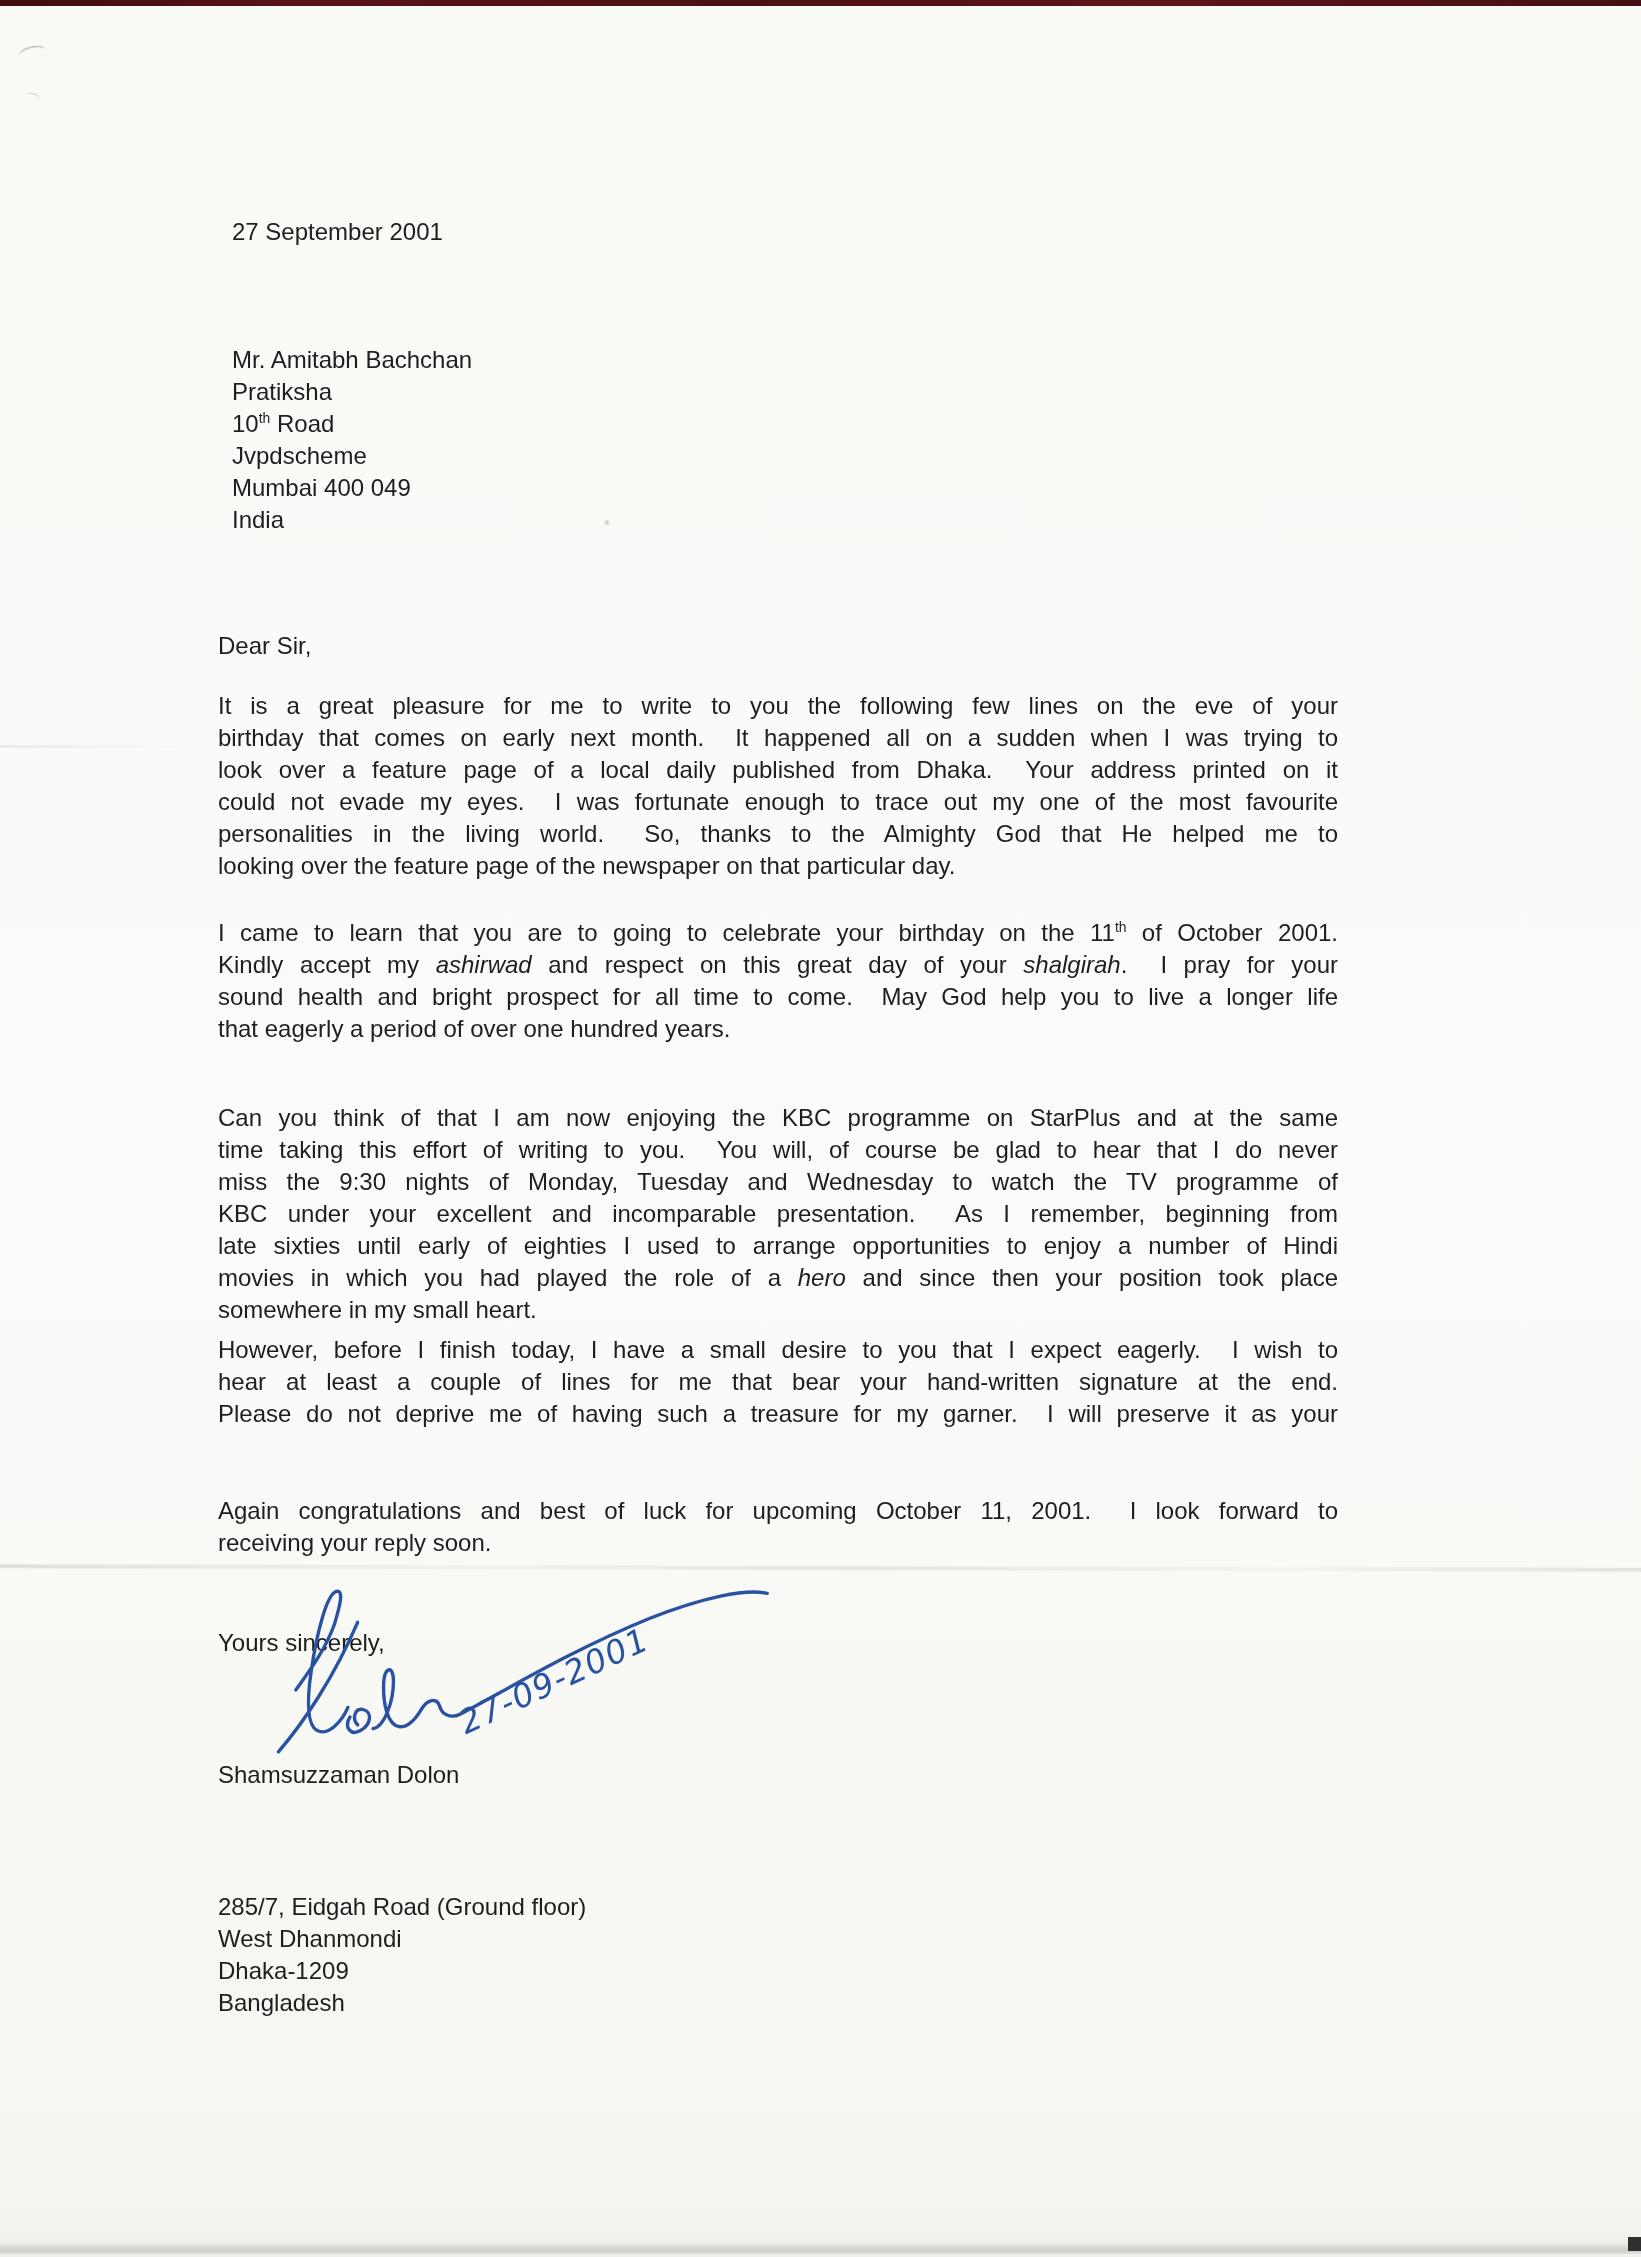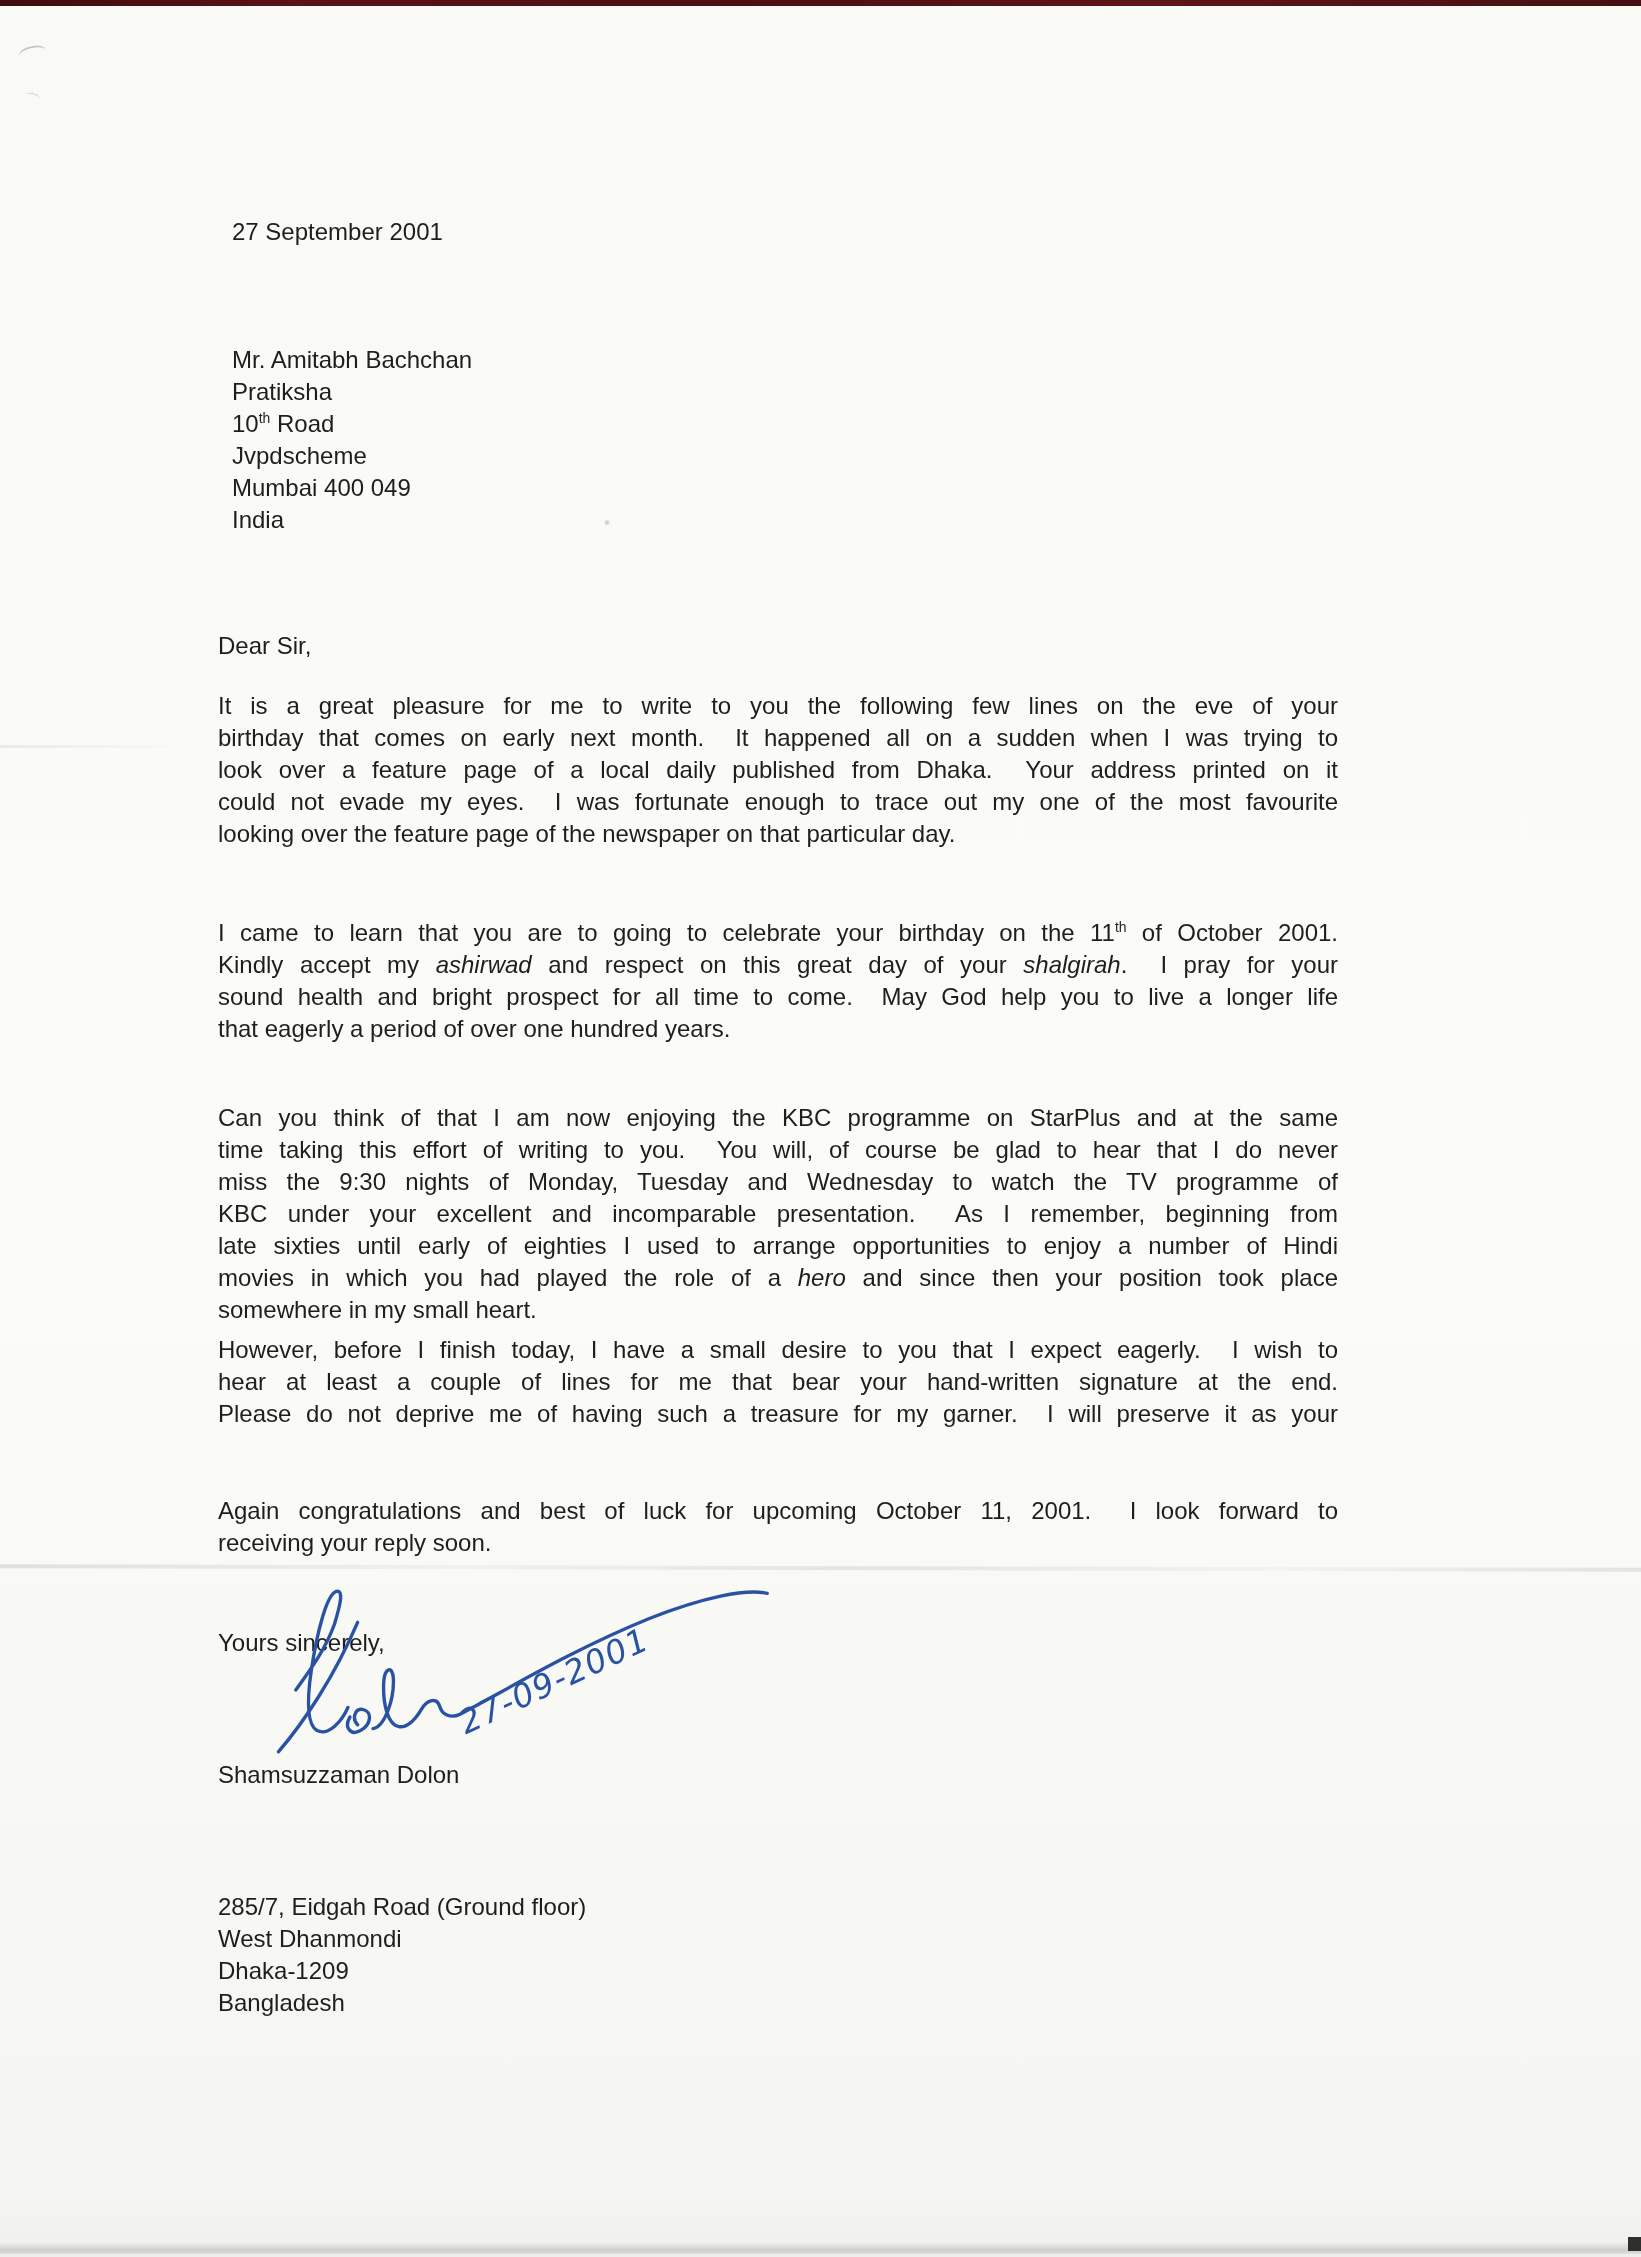--- a/index.html
+++ b/index.html
@@ -67,20 +67,21 @@
       <div class="line last">India</div>
     </div>
 
   <div class="block txt" style="left:218px; top:630px;">Dear Sir,</div>
 
   <div class="block txt body-col" style="top:690px;">
       <div class="line">It is a great pleasure for me to write to you the following few lines on the eve of your</div>
       <div class="line">birthday that comes on early next month.&nbsp; It happened all on a sudden when I was trying to</div>
       <div class="line">look over a feature page of a local daily published from Dhaka.&nbsp; Your address printed on it</div>
       <div class="line">could not evade my eyes.&nbsp; I was fortunate enough to trace out my one of the most favourite</div>
+      <div class="line">personalities in the living world.&nbsp; So, thanks to the Almighty God that He helped me to</div>
       <div class="line last">looking over the feature page of the newspaper on that particular day.</div>
     </div>
 
   <div class="block txt body-col" style="top:917px;">
       <div class="line">I came to learn that you are to going to celebrate your birthday on the 11<sup>th</sup> of October 2001.</div>
       <div class="line">Kindly accept my <em>ashirwad</em> and respect on this great day of your <em>shalgirah</em>.&nbsp; I pray for your</div>
       <div class="line">sound health and bright prospect for all time to come.&nbsp; May God help you to live a longer life</div>
       <div class="line last">that eagerly a period of over one hundred years.</div>
     </div>
 

